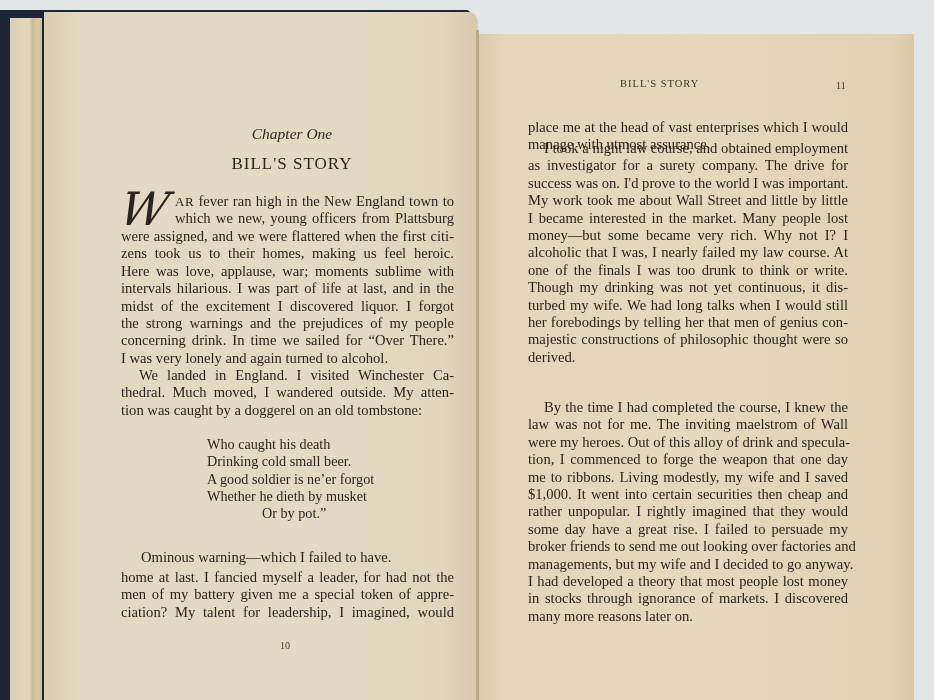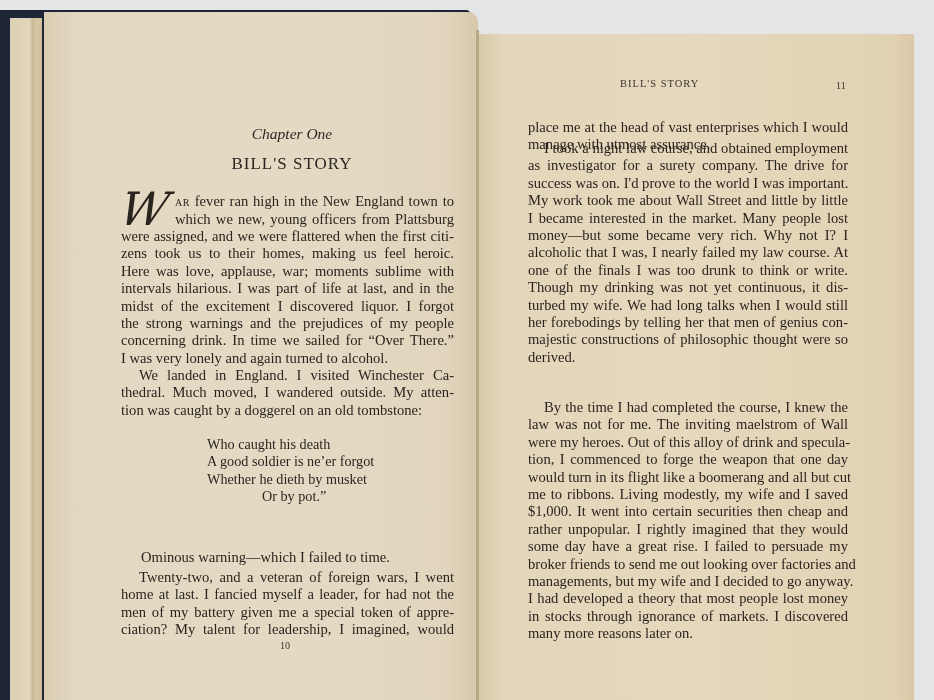--- a/index.html
+++ b/index.html
@@ -43,21 +43,21 @@
   }
   .chapter-title {
     position:absolute; left:122px; top:154px; width:340px; text-align:center;
     font-size:17px; letter-spacing:1px; color:#2b2620;
   }
   .dropcap {
     position:absolute; left:121px; top:186px; font-size:46px; line-height:46px;
     font-style:italic; font-family:"DejaVu Serif",serif; color:#2a241e;
     transform:skewX(-12deg);
   }
-  .sc { font-size:10px; letter-spacing:0.5px; }
+  .sc { font-size:13px; letter-spacing:0.5px; }
   .verse {
     position:absolute; left:207px; top:436px; font-size:14.2px; line-height:17.3px;
   }
   .verse div { white-space:nowrap; }
   .verse .l1 { margin-left:-3px; }
   .verse .last { margin-left:55px; }
   .folio-left {
     position:absolute; left:280px; top:640px; font-size:10px; color:#3a342c;
   }
   .running-head {
@@ -97,31 +97,31 @@
 </div>
 
 <div class="text" style="left:121px; top:367px; width:333px;">
   <span class="line" style="padding-left:18px; box-sizing:border-box;">We landed in England.  I visited Winchester Ca-</span>
   <span class="line">thedral.  Much moved, I wandered outside.  My atten-</span>
   <span class="line last">tion was caught by a doggerel on an old tombstone:</span>
 </div>
 
 <div class="verse">
   <div>Who caught his death</div>
+  <div>Drinking cold small beer.</div>
   <div>A good soldier is ne’er forgot</div>
   <div>Whether he dieth by musket</div>
   <div class="last">Or by pot.”</div>
 </div>
 
 <div class="text" style="left:141px; top:549px; width:313px;">
-  <span class="line last">Ominous warning—which I failed to time.</span>
+  <span class="line last">Ominous warning—which I failed to have.</span>
 </div>
 
 <div class="text" style="left:121px; top:569px; width:333px;">
-  <span class="line" style="padding-left:18px; box-sizing:border-box;">Twenty-two, and a veteran of foreign wars, I went</span>
   <span class="line">home at last.  I fancied myself a leader, for had not the</span>
   <span class="line">men of my battery given me a special token of appre-</span>
   <span class="line">ciation?  My talent for leadership, I imagined, would</span>
 </div>
 
 <div class="folio-left">10</div>
 
 <div class="running-head">BILL'S STORY</div>
 <div class="folio-right">11</div>
 
@@ -144,21 +144,20 @@
   <span class="line">her forebodings by telling her that men of genius con-</span>
   <span class="line">majestic constructions of philosophic thought were so</span>
   <span class="line last">derived.</span>
 </div>
 
 <div class="text" style="left:528px; top:399px; width:320px;">
   <span class="line" style="padding-left:16px; box-sizing:border-box;">By the time I had completed the course, I knew the</span>
   <span class="line">law was not for me.  The inviting maelstrom of Wall</span>
   <span class="line">were my heroes.  Out of this alloy of drink and specula-</span>
   <span class="line">tion, I commenced to forge the weapon that one day</span>
-  <span class="line">would turn in its flight like a boomerang and all but cut</span>
   <span class="line">me to ribbons.  Living modestly, my wife and I saved</span>
   <span class="line">$1,000.  It went into certain securities then cheap and</span>
   <span class="line">rather unpopular.  I rightly imagined that they would</span>
   <span class="line">some day have a great rise.  I failed to persuade my</span>
   <span class="line">broker friends to send me out looking over factories and</span>
   <span class="line">managements, but my wife and I decided to go anyway.</span>
   <span class="line">I had developed a theory that most people lost money</span>
   <span class="line">in stocks through ignorance of markets.  I discovered</span>
   <span class="line last">many more reasons later on.</span>
 </div>

